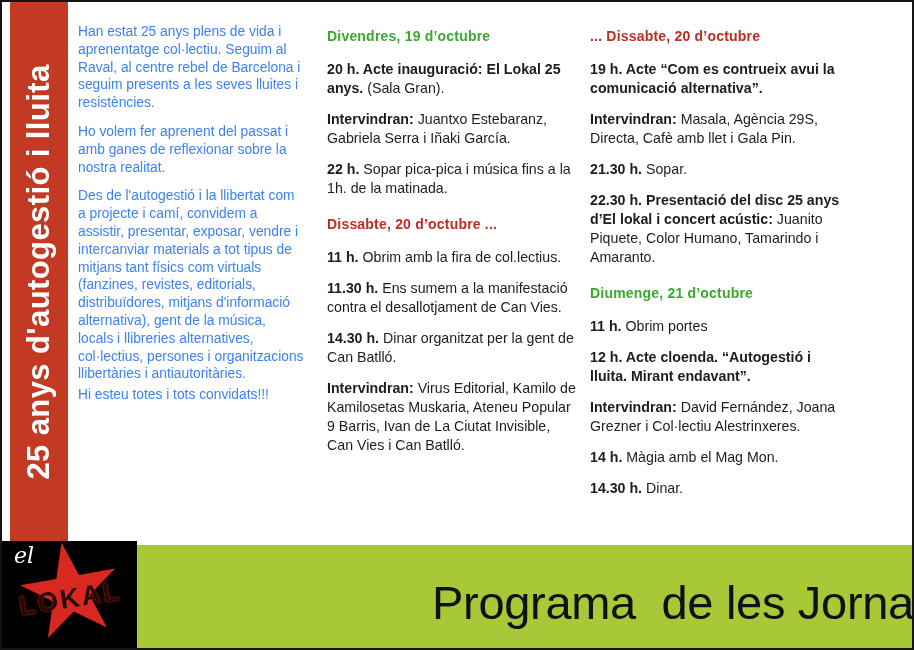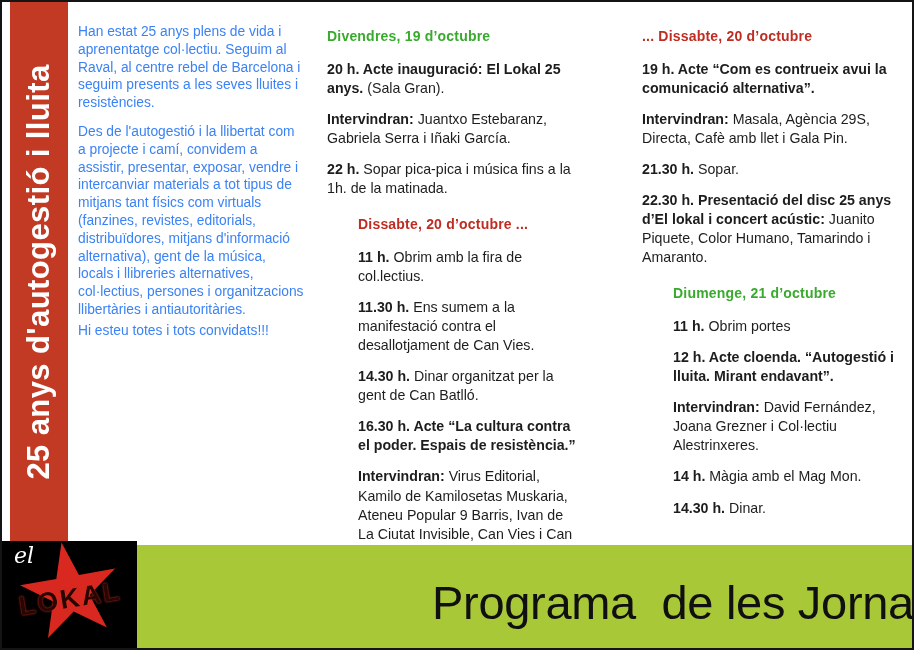--- a/index.html
+++ b/index.html
@@ -30,22 +30,22 @@
   
   .intro{position:absolute;left:76px;top:21px;width:226px;}
   .intro p{
     font-size:13.8px;line-height:1.29;color:#3b82f6;margin-bottom:11px;
     text-align:left;
   }
   .intro p:nth-last-child(2){margin-bottom:3px;}
   
   .col{position:absolute;top:26px;}
   .col2{left:325px;width:250px;}
-  .col3{left:640px;width:260px;}
-  .section:not(:first-child){margin-top:18px;margin-left:31px;}
+  .col3{left:588px;width:260px;}
+  .section:not(:first-child){margin-top:18px;}
   .section-heading{
     font-size:14px;font-weight:bold;letter-spacing:.2px;margin:0 0 16px;
   }
   .section-heading.green{color:var(--heading-green);}
   .section-heading.red{color:var(--heading-red);}
   .item{
     font-size:14.2px;line-height:1.34;color:#1d1d1d;margin:0 0 12px;
   }
   .item .b{font-weight:bold;}
   
@@ -83,37 +83,37 @@
 <body>
 
 <div class="page">
 
   <div class="stripe">
     <span class="stripe-text">25 anys d'autogestió i lluita</span>
   </div>
 
   <div class="intro">
       <p>Han estat 25 anys plens de vida i aprenentatge col·lectiu.  Seguim al Raval, al centre rebel de Barcelona i seguim presents a les seves lluites i resistències.</p>
+      <p>Ho volem fer aprenent del passat i amb ganes de reflexionar sobre la nostra realitat.</p>
       <p>Des de l'autogestió i la llibertat com a projecte i camí, convidem a assistir, presentar, exposar, vendre i intercanviar materials a tot tipus de mitjans tant físics com virtuals (fanzines, revistes, editorials, distribuïdores, mitjans d'informació alternativa), gent de la música, locals i llibreries alternatives, col·lectius, persones i organitzacions llibertàries i antiautoritàries.</p>
       <p>Hi esteu totes i tots convidats!!!</p>
     </div>
 
   <div class="col col2">
       <div class="section">
         <h2 class="section-heading green">Divendres, 19 d’octubre</h2>
         <p class="item"><span class="b">20 h. Acte inauguració: El Lokal 25 anys.</span><span> (Sala Gran).</span></p>
         <p class="item"><span class="b">Intervindran:</span><span> Juantxo Estebaranz, Gabriela Serra i Iñaki García.</span></p>
         <p class="item"><span class="b">22 h.</span><span> Sopar pica-pica i música fins a la 1h. de la matinada.</span></p>
       </div>
       <div class="section">
         <h2 class="section-heading red">Dissabte, 20 d’octubre ...</h2>
         <p class="item"><span class="b">11 h.</span><span> Obrim amb la fira de col.lectius.</span></p>
         <p class="item"><span class="b">11.30 h.</span><span> Ens sumem a la manifestació contra el desallotjament de Can Vies.</span></p>
         <p class="item"><span class="b">14.30 h.</span><span> Dinar organitzat per la gent de Can Batlló.</span></p>
-        <p class="item"><span class="b">16.30 h. Acte “La cultura contra el poder. Espais de resistència.”</span></p>
         <p class="item"><span class="b">Intervindran:</span><span> Virus Editorial, Kamilo de Kamilosetas Muskaria, Ateneu Popular 9 Barris, Ivan de La Ciutat Invisible, Can Vies i Can Batlló.</span></p>
       </div>
     </div>
   <div class="col col3">
       <div class="section">
         <h2 class="section-heading red">... Dissabte, 20 d’octubre</h2>
         <p class="item"><span class="b">19 h. Acte “Com es contrueix avui la comunicació alternativa”.</span></p>
         <p class="item"><span class="b">Intervindran:</span><span> Masala, Agència 29S, Directa, Cafè amb llet i Gala Pin.</span></p>
         <p class="item"><span class="b">21.30 h.</span><span> Sopar.</span></p>
         <p class="item"><span class="b">22.30 h. Presentació del disc 25 anys d’El lokal i concert acústic:</span><span> Juanito Piquete,  Color Humano, Tamarindo i Amaranto.</span></p>

